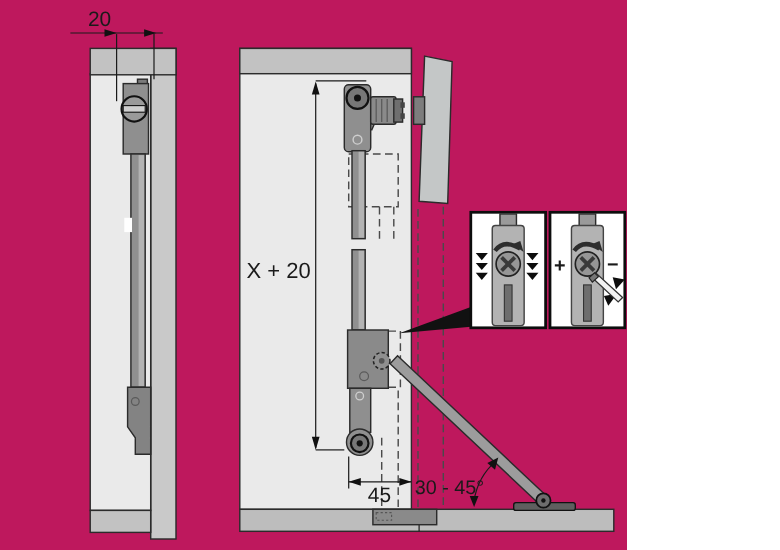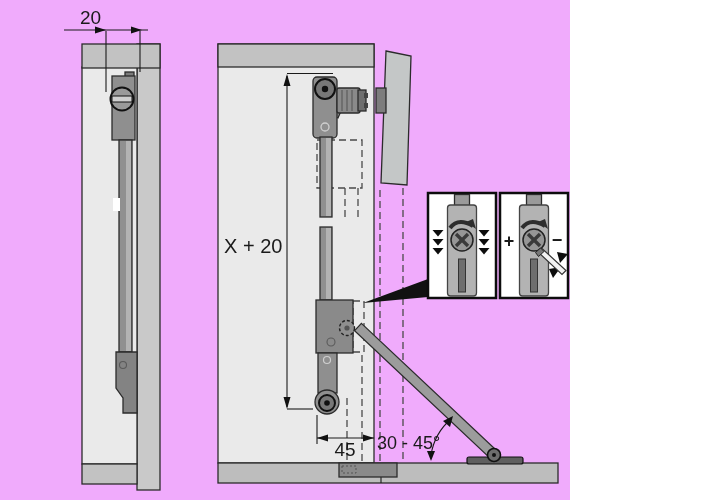--- a/index.html
+++ b/index.html
@@ -1,16 +1,16 @@
 <!DOCTYPE html>
 <html><head>
 <meta charset="utf-8">
 <style>
   html,body{margin:0;padding:0;background:#ffffff;}
-  .stage{position:relative;width:570px;height:500px;background:#f0abfc;overflow:hidden;}
+  .stage{position:relative;width:570px;height:500px;background:#be185d;overflow:hidden;}
   svg{display:block;}
   text{font-family:"Liberation Sans","DejaVu Sans",sans-serif;fill:#1a1a1a;}
   .dimtext{font-size:19px;}
   .dimtext-big{font-size:20px;}
   .angletext{font-size:18px;}
   .pmtext{font-size:18px;font-weight:bold;}
   .outline{stroke:#2b2b2b;stroke-width:1.3;}
   .thinline{stroke:#1a1a1a;stroke-width:1.1;fill:none;}
   .dashed{stroke:#4a4a4a;stroke-width:1.3;fill:none;stroke-dasharray:7 4;}
   .arrow{fill:#111;stroke:none;}

